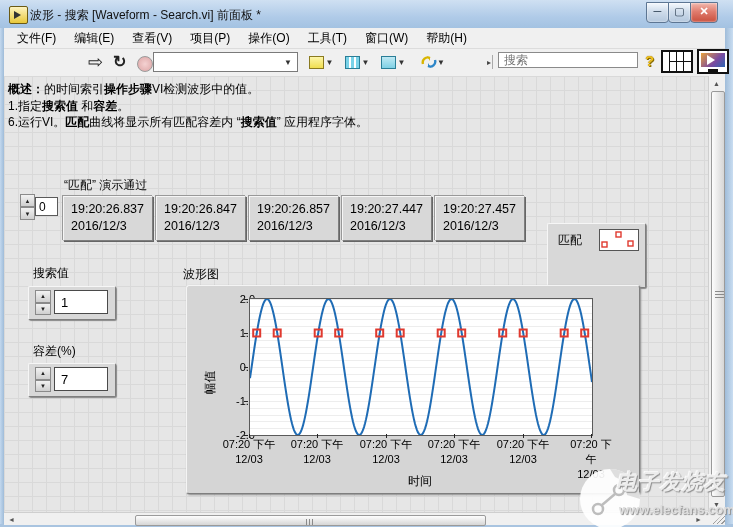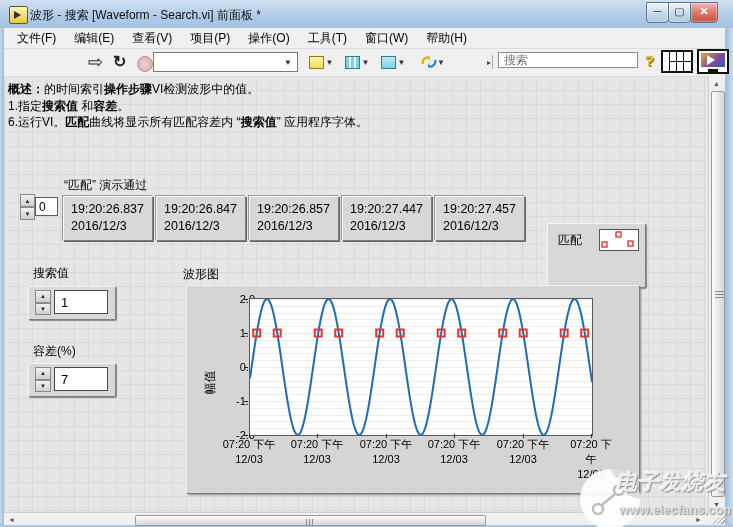--- a/index.html
+++ b/index.html
@@ -280,20 +280,21 @@
       <div>12/03</div>
     </div>
   <div class="xtick" style="left:336px;">
       <div>07:20 下午</div>
       <div>12/03</div>
     </div>
   <div class="xtick" style="left:404px;">
       <div>07:20 下午</div>
       <div>12/03</div>
     </div>
+  <div class="xlabel">时间</div>
 </div>
 
 <div class="abs vscroll">
   <div class="sc-arrow" style="left:4px;top:4px;">▲</div>
   <div class="thumb" style="left:2px;top:15px;width:12px;height:404px;">
     <div class="grip-v" style="top:199px;"></div>
       <div class="grip-v" style="top:202px;"></div>
       <div class="grip-v" style="top:205px;"></div>
   </div>
   <div class="sc-arrow" style="left:4px;bottom:4px;">▼</div>

